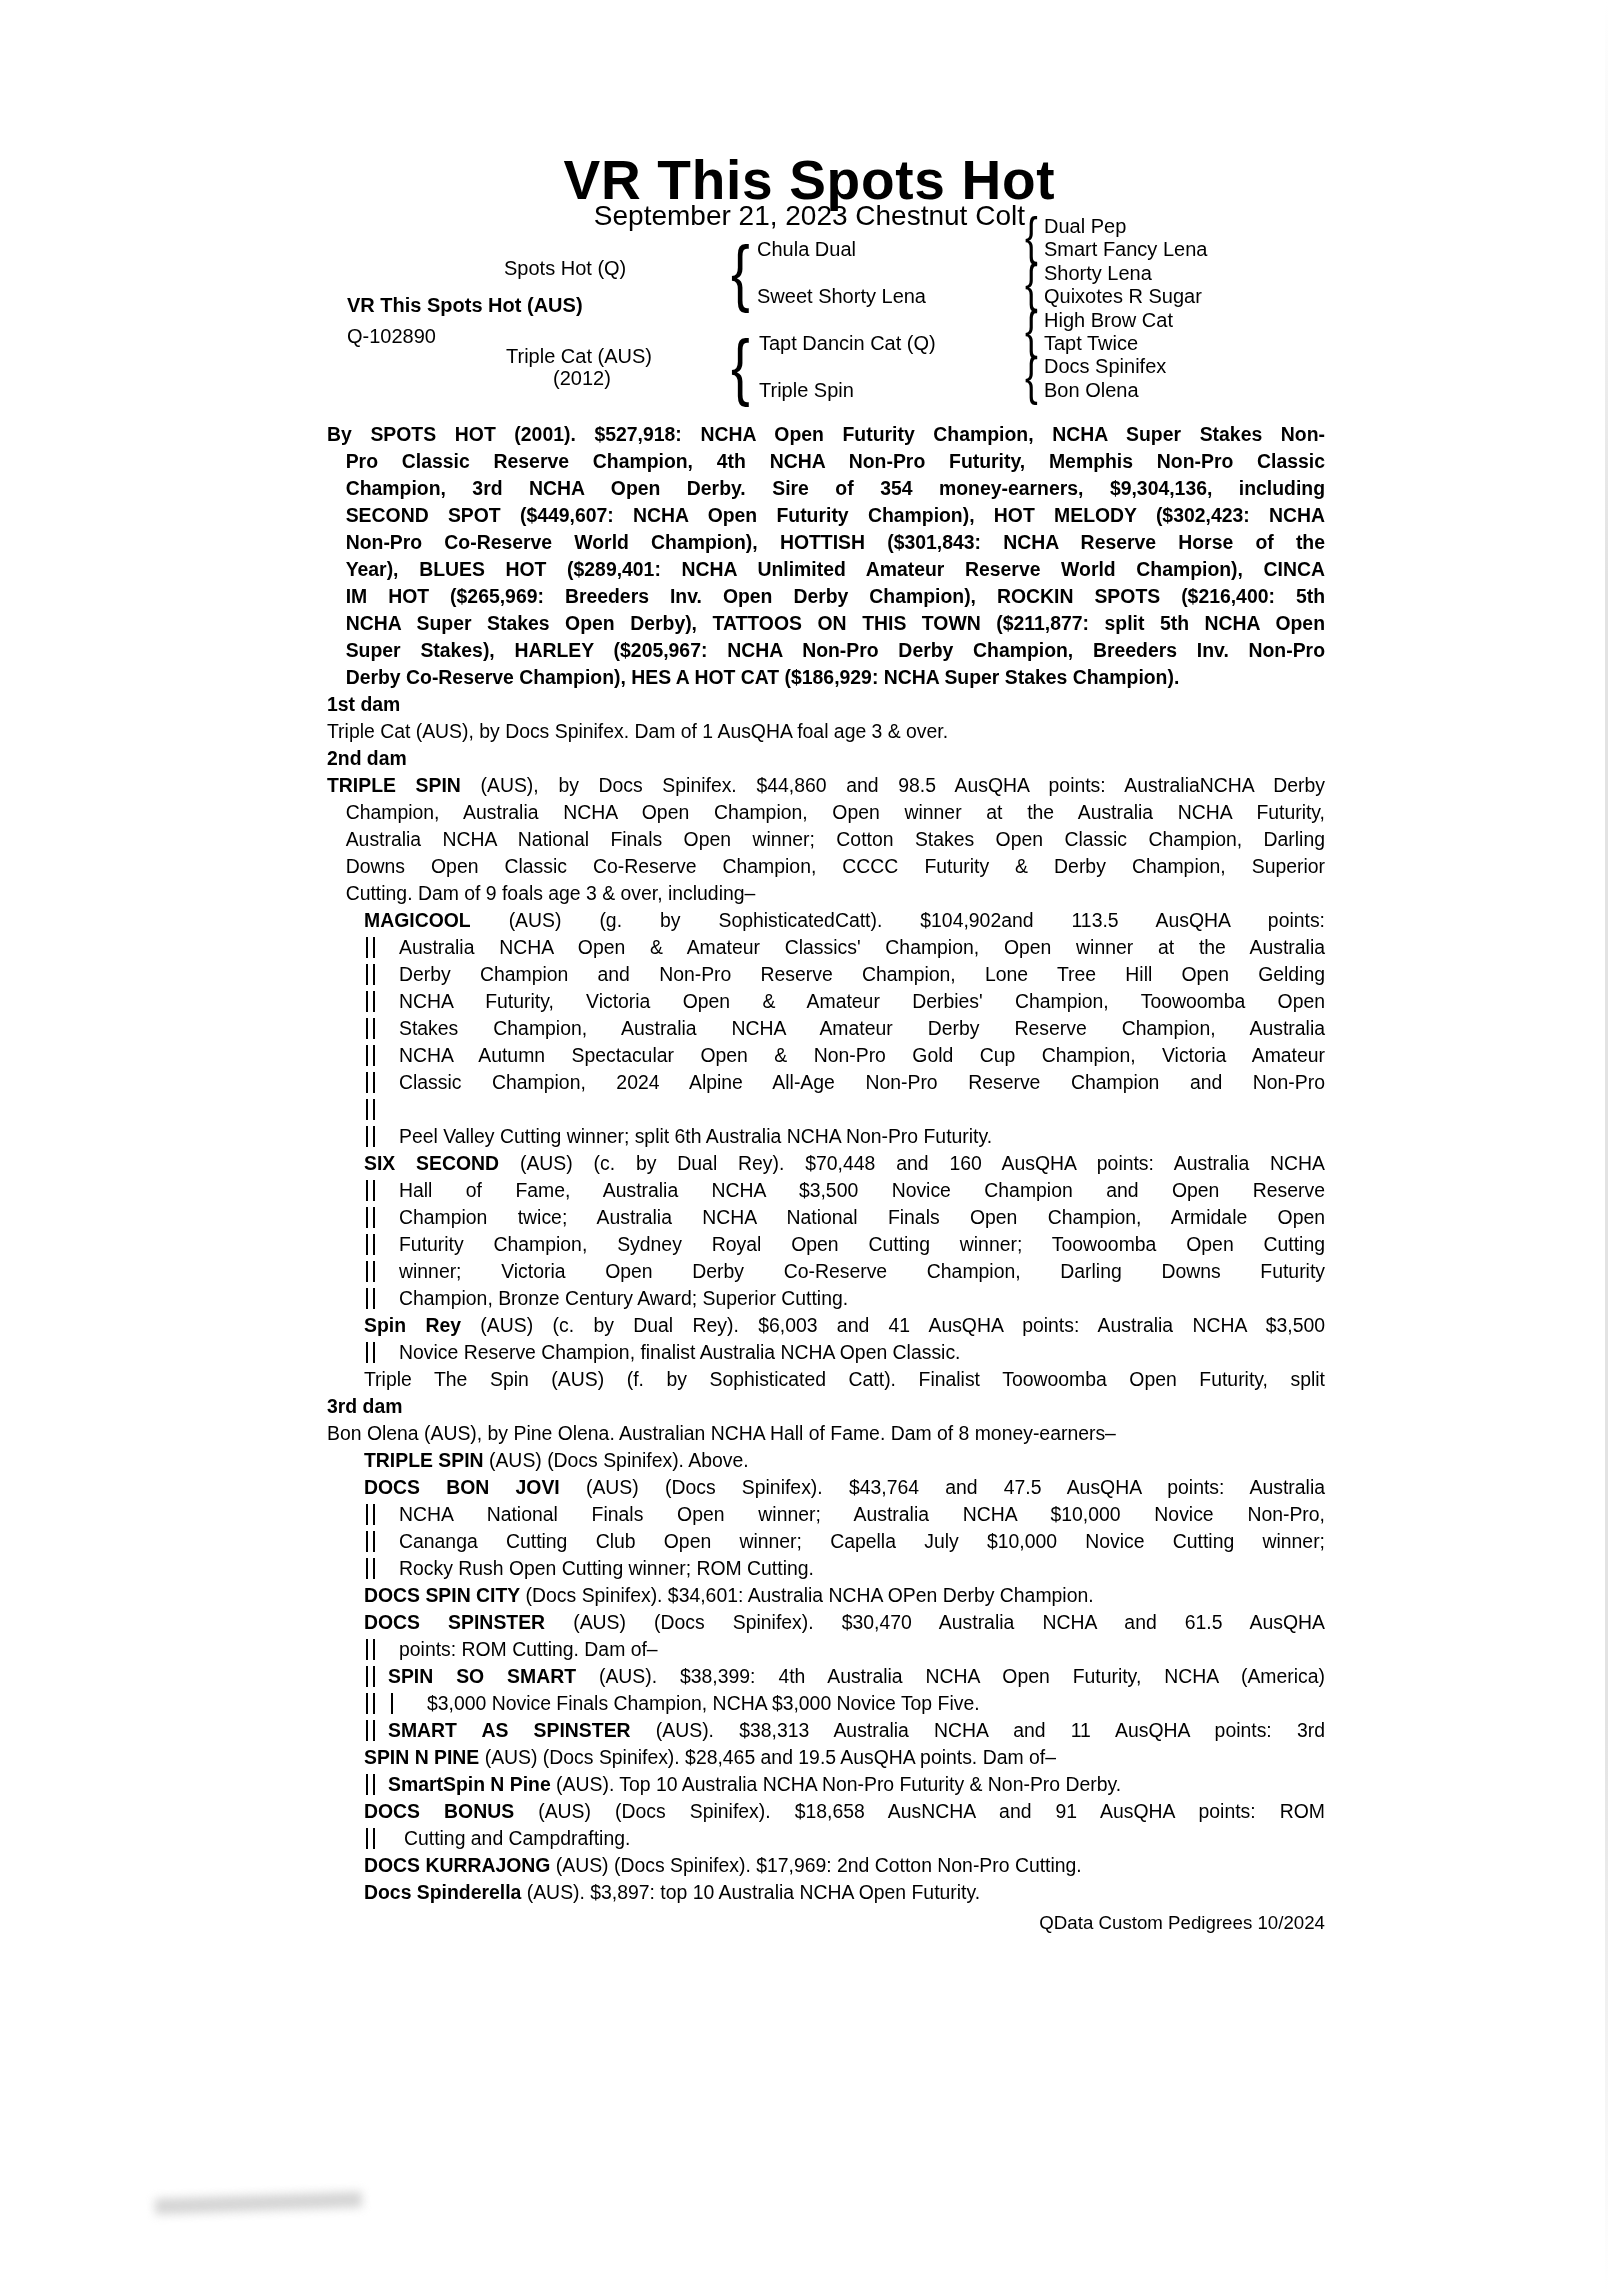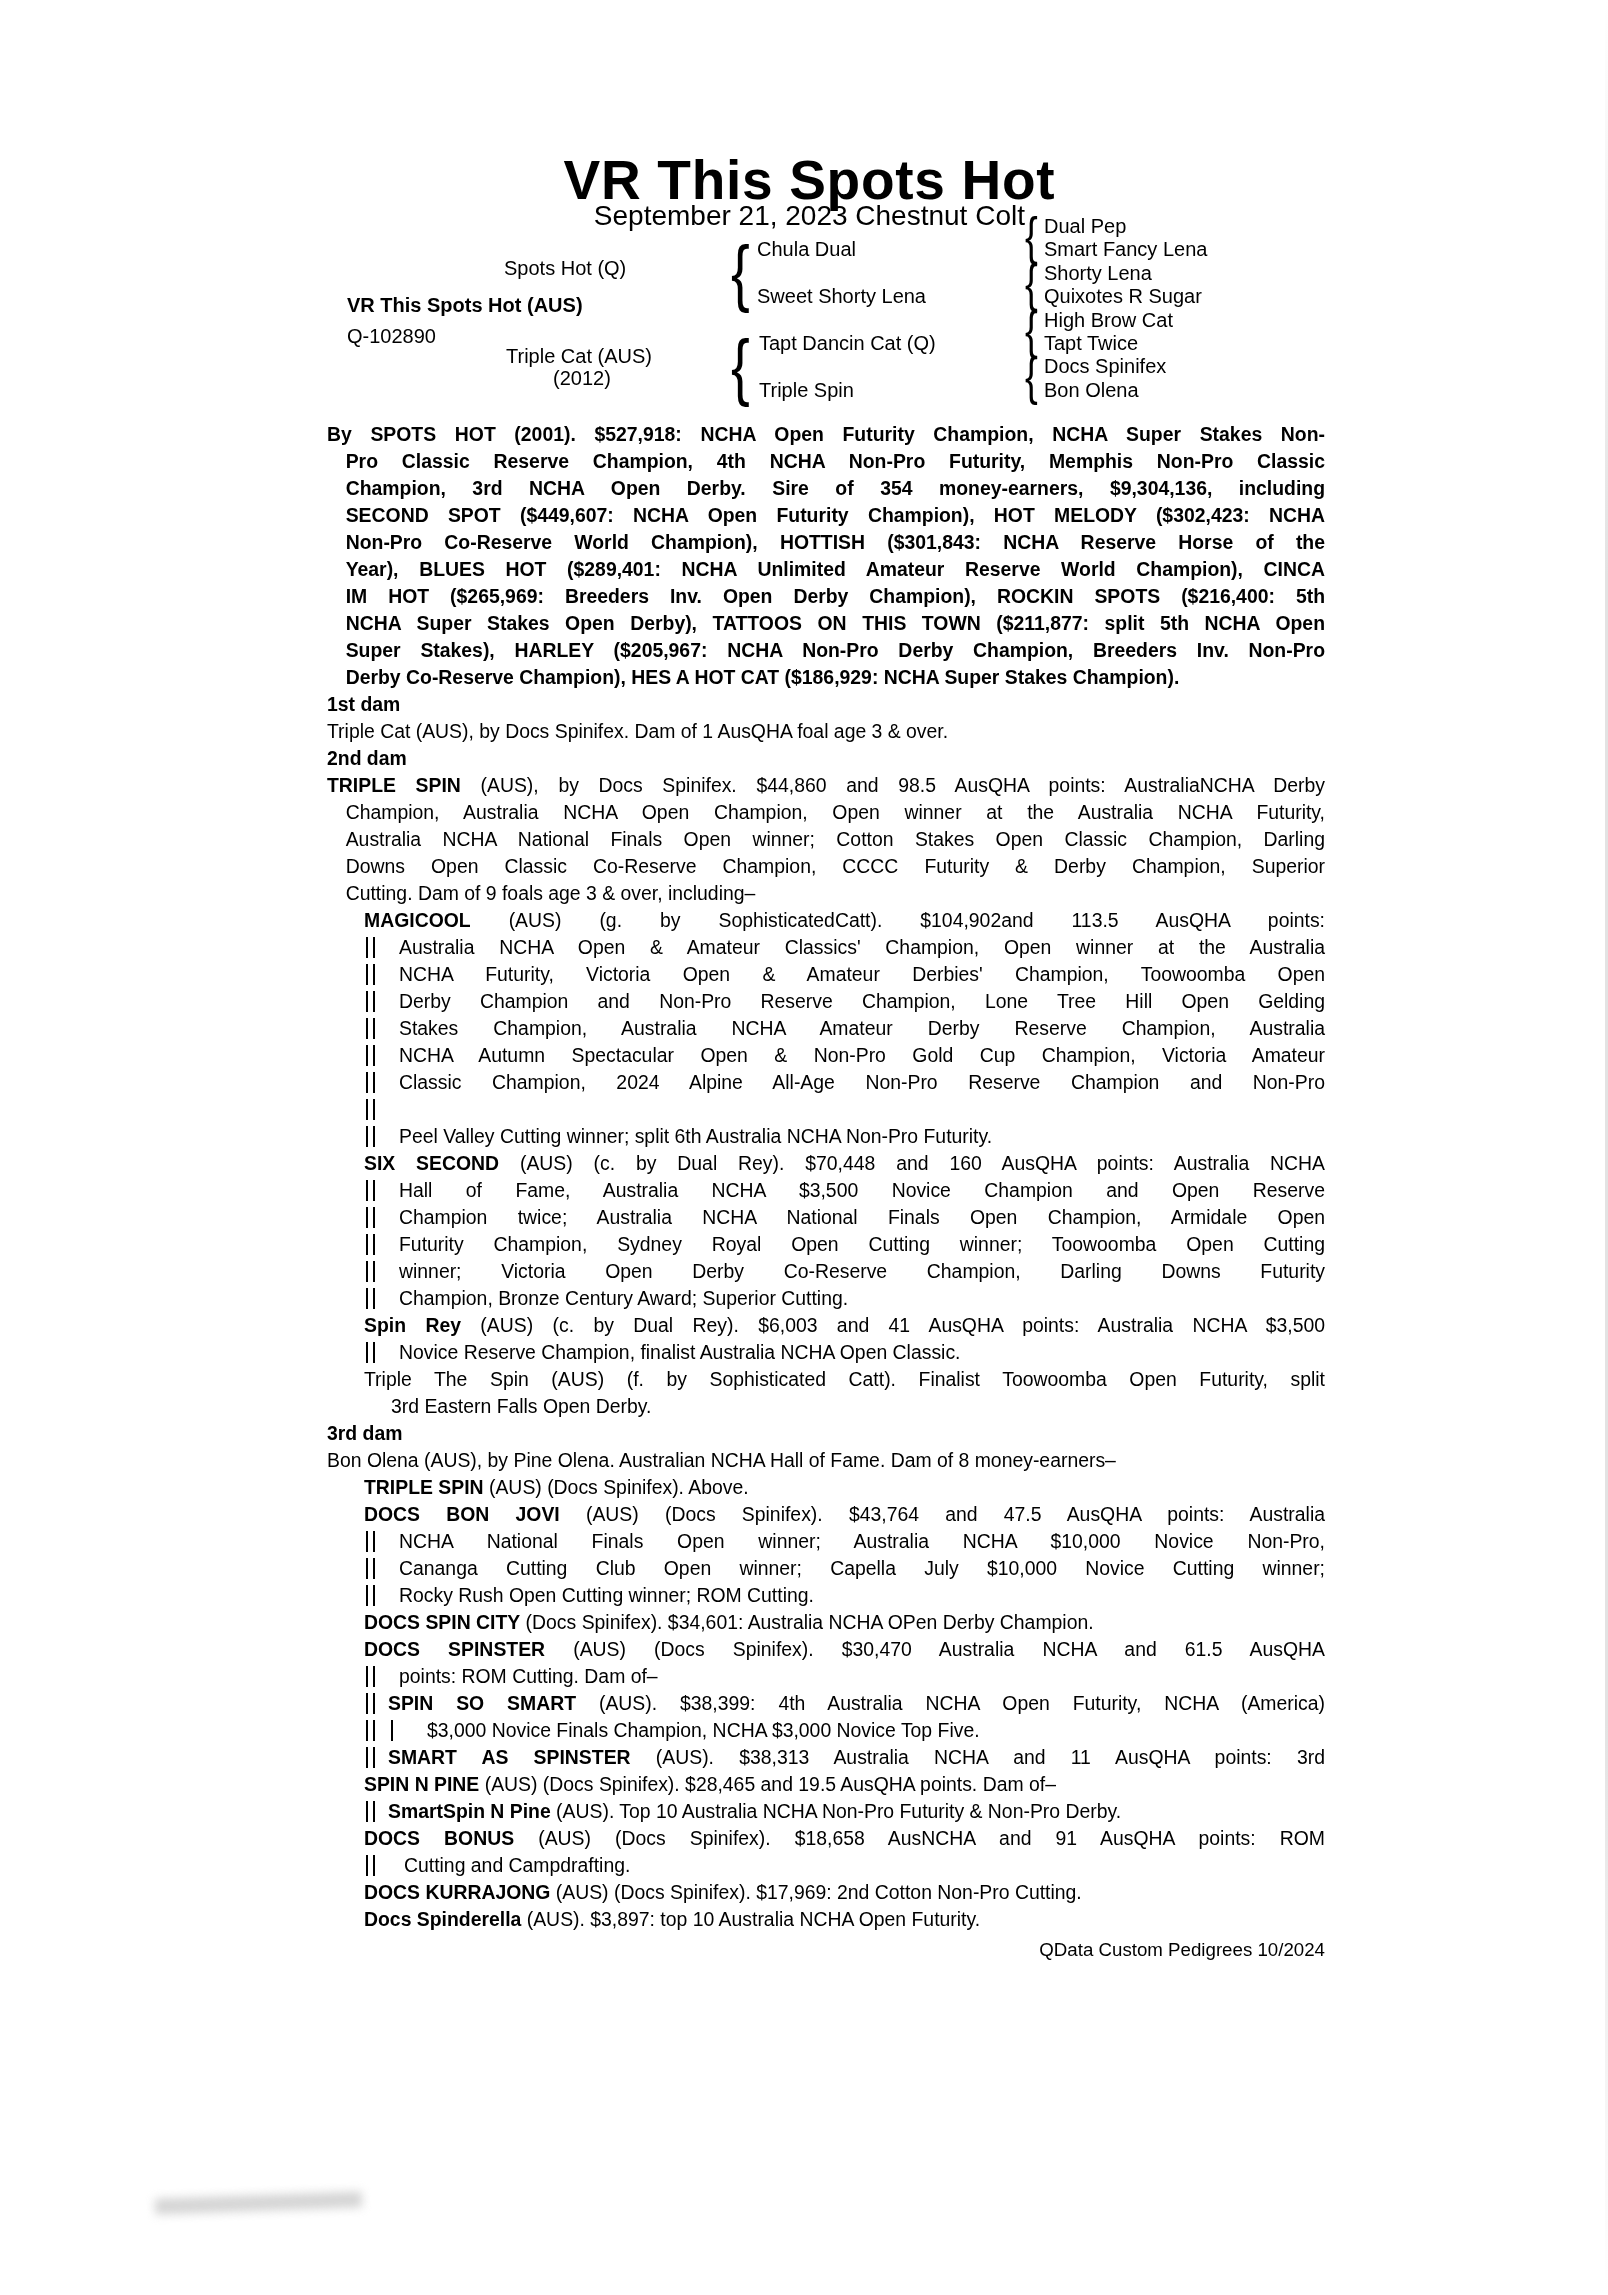--- a/index.html
+++ b/index.html
@@ -73,37 +73,36 @@
       <div class="line" style="padding-left: 0px;"><span class="b">1st dam</span></div>
       <div class="line" style="padding-left: 0px;"><span>Triple Cat (AUS), by Docs Spinifex. Dam of 1 AusQHA foal age 3 &amp; over.</span></div>
       <div class="line" style="padding-left: 0px;"><span class="b">2nd dam</span></div>
       <div class="line j" style="padding-left: 0px;"><span class="b">TRIPLE SPIN</span><span> (AUS), by Docs Spinifex. $44,860 and 98.5 AusQHA points: AustraliaNCHA Derby</span></div>
       <div class="line j" style="padding-left: 18.7px;"><span>Champion, Australia NCHA Open Champion, Open winner at the Australia NCHA Futurity,</span></div>
       <div class="line j" style="padding-left: 18.7px;"><span>Australia NCHA National Finals Open winner; Cotton Stakes Open Classic Champion, Darling</span></div>
       <div class="line j" style="padding-left: 18.7px;"><span>Downs Open Classic Co-Reserve Champion, CCCC Futurity &amp; Derby Champion, Superior</span></div>
       <div class="line" style="padding-left: 18.7px;"><span>Cutting. Dam of 9 foals age 3 &amp; over, including–</span></div>
       <div class="line j" style="padding-left: 37px;"><span class="b">MAGICOOL</span><span> (AUS) (g. by SophisticatedCatt). $104,902and 113.5 AusQHA points:</span></div>
       <div class="line j" style="padding-left: 72px;"><span class="mark-d" style="left: 39px;"></span><span>Australia NCHA Open &amp; Amateur Classics' Champion, Open winner at the Australia</span></div>
+      <div class="line j" style="padding-left: 72px;"><span class="mark-d" style="left: 39px;"></span><span>Derby Champion and Non-Pro Reserve Champion, Lone Tree Hill Open Gelding</span></div>
       <div class="line j" style="padding-left: 72px;"><span class="mark-d" style="left: 39px;"></span><span>NCHA Futurity, Victoria Open &amp; Amateur Derbies' Champion, Toowoomba Open</span></div>
-      <div class="line j" style="padding-left: 72px;"><span class="mark-d" style="left: 39px;"></span><span>Derby Champion and Non-Pro Reserve Champion, Lone Tree Hill Open Gelding</span></div>
       <div class="line j" style="padding-left: 72px;"><span class="mark-d" style="left: 39px;"></span><span>Stakes Champion, Australia NCHA Amateur Derby Reserve Champion, Australia</span></div>
       <div class="line j" style="padding-left: 72px;"><span class="mark-d" style="left: 39px;"></span><span>NCHA Autumn Spectacular Open &amp; Non-Pro Gold Cup Champion, Victoria Amateur</span></div>
       <div class="line j" style="padding-left: 72px;"><span class="mark-d" style="left: 39px;"></span><span>Classic Champion, 2024 Alpine All-Age Non-Pro Reserve Champion and Non-Pro</span></div>
       <div class="line j" style="padding-left: 72px;"><span class="mark-d" style="left: 39px;"></span></div>
       <div class="line" style="padding-left: 72px;"><span class="mark-d" style="left: 39px;"></span><span>Peel Valley Cutting winner; split 6th Australia NCHA Non-Pro Futurity.</span></div>
       <div class="line j" style="padding-left: 37px;"><span class="b">SIX SECOND</span><span> (AUS) (c. by Dual Rey). $70,448 and 160 AusQHA points: Australia NCHA</span></div>
       <div class="line j" style="padding-left: 72px;"><span class="mark-d" style="left: 39px;"></span><span>Hall of Fame, Australia NCHA $3,500 Novice Champion and Open Reserve</span></div>
       <div class="line j" style="padding-left: 72px;"><span class="mark-d" style="left: 39px;"></span><span>Champion twice; Australia NCHA National Finals Open Champion, Armidale Open</span></div>
       <div class="line j" style="padding-left: 72px;"><span class="mark-d" style="left: 39px;"></span><span>Futurity Champion, Sydney Royal Open Cutting winner; Toowoomba Open Cutting</span></div>
       <div class="line j" style="padding-left: 72px;"><span class="mark-d" style="left: 39px;"></span><span>winner; Victoria Open Derby Co-Reserve Champion, Darling Downs Futurity</span></div>
       <div class="line" style="padding-left: 72px;"><span class="mark-d" style="left: 39px;"></span><span>Champion, Bronze Century Award; Superior Cutting.</span></div>
       <div class="line j" style="padding-left: 37px;"><span class="b">Spin Rey</span><span> (AUS) (c. by Dual Rey). $6,003 and 41 AusQHA points: Australia NCHA $3,500</span></div>
       <div class="line" style="padding-left: 72px;"><span class="mark-d" style="left: 39px;"></span><span>Novice Reserve Champion, finalist Australia NCHA Open Classic.</span></div>
       <div class="line j" style="padding-left: 37px;"><span>Triple The Spin (AUS) (f. by Sophisticated Catt). Finalist Toowoomba Open Futurity, split</span></div>
-      <div class="line" style="padding-left: 64px;"><span>3rd Eastern Falls Open Derby.</span></div>
       <div class="line" style="padding-left: 0px;"><span class="b">3rd dam</span></div>
       <div class="line" style="padding-left: 0px;"><span>Bon Olena (AUS), by Pine Olena. Australian NCHA Hall of Fame. Dam of 8 money-earners–</span></div>
       <div class="line" style="padding-left: 37px;"><span class="b">TRIPLE SPIN</span><span> (AUS) (Docs Spinifex). Above.</span></div>
       <div class="line j" style="padding-left: 37px;"><span class="b">DOCS BON JOVI</span><span> (AUS) (Docs Spinifex). $43,764 and 47.5 AusQHA points: Australia</span></div>
       <div class="line j" style="padding-left: 72px;"><span class="mark-d" style="left: 39px;"></span><span>NCHA National Finals Open winner; Australia NCHA $10,000 Novice Non-Pro,</span></div>
       <div class="line j" style="padding-left: 72px;"><span class="mark-d" style="left: 39px;"></span><span>Cananga Cutting Club Open winner; Capella July $10,000 Novice Cutting winner;</span></div>
       <div class="line" style="padding-left: 72px;"><span class="mark-d" style="left: 39px;"></span><span>Rocky Rush Open Cutting winner; ROM Cutting.</span></div>
       <div class="line" style="padding-left: 37px;"><span class="b">DOCS SPIN CITY</span><span> (Docs Spinifex). $34,601: Australia NCHA OPen Derby Champion.</span></div>
       <div class="line j" style="padding-left: 37px;"><span class="b">DOCS SPINSTER</span><span> (AUS) (Docs Spinifex). $30,470 Australia NCHA and 61.5 AusQHA</span></div>
       <div class="line" style="padding-left: 72px;"><span class="mark-d" style="left: 39px;"></span><span>points: ROM Cutting. Dam of–</span></div>

